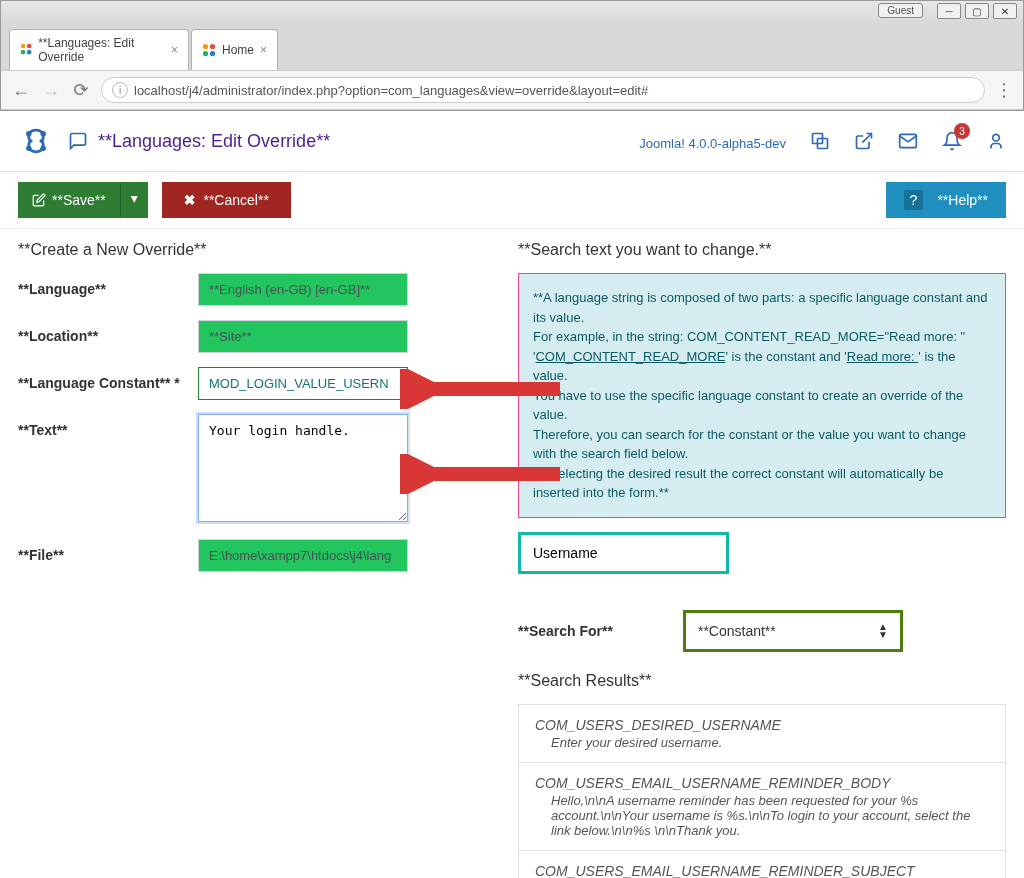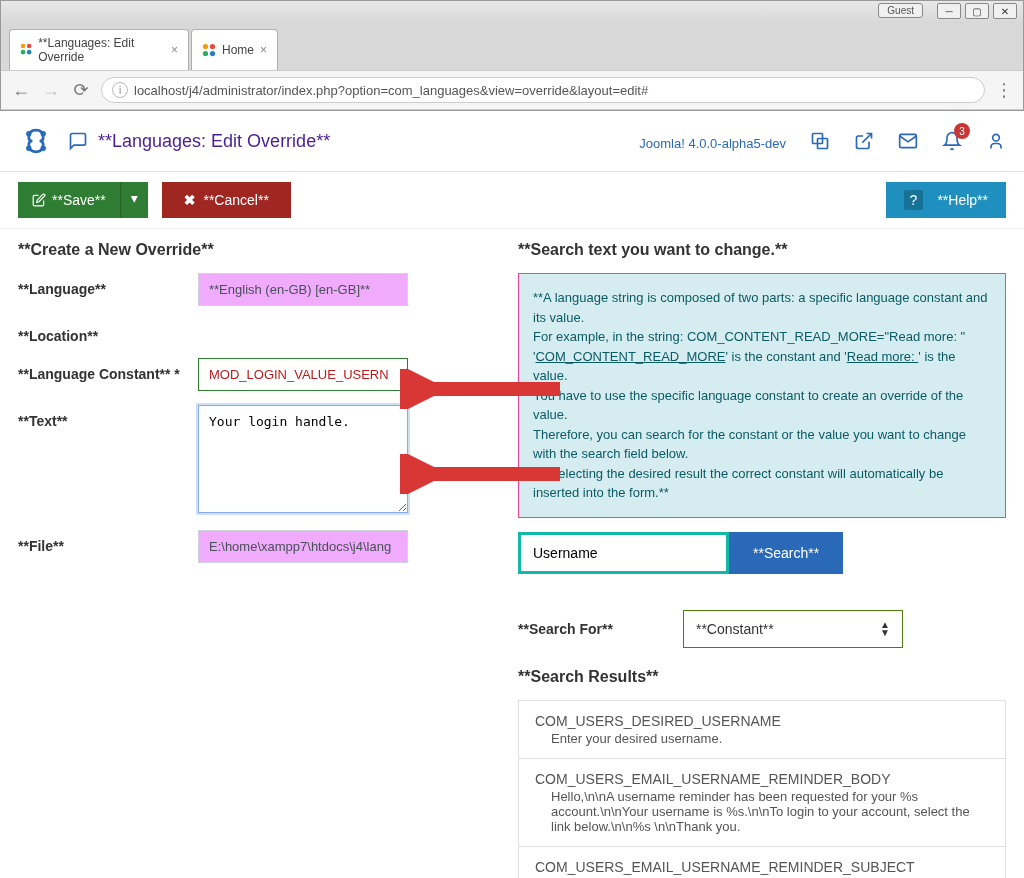--- a/index.html
+++ b/index.html
@@ -39,42 +39,42 @@
 .btn-save-split .main { padding: 8px 14px; background: #2f7d32; display:flex; align-items:center; gap:6px; border-right:1px solid #256028;}
 .btn-save-split .caret { padding: 8px 10px; background: #2f7d32; }
 .btn-cancel { background: #a02622; padding:8px 22px;}
 .btn-help { background: #1e8fbf; margin-left: auto; padding:8px 18px;}
 .btn-help .q { background: rgba(0,0,0,0.2); padding: 2px 6px; margin-right: 6px; border-radius:2px;}
 
 
 .main { display: flex; gap: 20px; padding: 12px 18px 30px 18px; }
 .col-left { flex: 0 0 480px; }
 .col-right { flex: 1; }
-.section-heading { font-size: 16px; font-weight: bold; margin-bottom: 14px; }
+.section-heading { font-size: 16px; font-weight: normal; margin-bottom: 14px; }
 
 .form-row { display: flex; margin-bottom: 14px; }
 .form-label { flex: 0 0 180px; font-size: 14px; font-weight: bold; padding-top: 8px; }
 .form-control { flex: 1; }
-.input-readonly { background: #f0abfc; border: 1px solid #ced4da; padding: 8px 10px; color: #495057; font-size: 13px; width: 210px; }
-.input-text { border: 1px solid #2f7d32; padding: 8px 10px; font-size: 13px; width: 210px; color: #b91c1c; }
+.input-readonly { background: #22c55e; border: 1px solid #ced4da; padding: 8px 10px; color: #495057; font-size: 13px; width: 210px; }
+.input-text { border: 1px solid #2f7d32; padding: 8px 10px; font-size: 13px; width: 210px; color: #0f766e; }
 .textarea { border: 1px solid #88aaee; padding: 8px 10px; font-size: 13px; width: 210px; height: 108px; resize: both; outline: 2px solid #cde0f5; }
 
 
 .info-box { background: #d5edf0; border: 1px solid #ec4899; padding: 14px; color: #0b5a64; font-size: 13px; line-height: 1.5; margin-bottom: 14px; }
 .info-box a { color: #0b5a64; text-decoration: underline; }
 
 .search-row { display: flex; margin-bottom: 18px; }
 .search-input { border: 3px solid #14b8a6; padding: 10px 12px; font-size: 14px; flex: 0 0 200px; }
 .search-btn { background: #2a69b8; color: #fff; border: none; padding: 10px 24px; font-size: 14px; }
 
 .search-for-row { display: flex; align-items: center; gap: 70px; margin-bottom: 20px; margin-top: 36px;}
-.select-box { border: 1px solid #4d7c0f; padding: 10px 12px; font-size: 14px; width: 220px; display: flex; justify-content: space-between; align-items: center; background:#fff;}
+.select-box { border: 3px solid #4d7c0f; padding: 10px 12px; font-size: 14px; width: 220px; display: flex; justify-content: space-between; align-items: center; background:#fff;}
 
 .results-list { border: 1px solid #e0e0e0; }
-.result-item { padding: 12px 16px; border-bottom: 1px solid #e0e0e0; }
+.result-item { padding: 12px 16px; border-bottom: 1px solid #e0e0e0; font-style: italic; }
 .result-item:last-child { border-bottom: none; }
 .result-const { color: #555; font-size: 14px; margin-bottom: 2px; }
 .result-val { color: #555; font-size: 13px; padding-left: 16px; }
 
 svg { display: block; }
 </style>
 </head>
 <body>
 
 <div class="browser-chrome">
@@ -205,20 +205,23 @@
     <div class="section-heading">**Create a New Override**</div>
 
     <div class="form-row">
       <div class="form-label">**Language**</div>
       <div class="form-control">
           <div class="input-readonly">**English (en-GB) [en-GB]**</div>
         </div>
     </div>
     <div class="form-row">
       <div class="form-label">**Location**</div>
+      <div class="form-control">
+          <div class="input-readonly">**Site**</div>
+        </div>
     </div>
     <div class="form-row">
       <div class="form-label">**Language Constant** *</div>
       <div class="form-control"><input class="input-text" value="MOD_LOGIN_VALUE_USERN" style=""></div>
     </div>
     <div class="form-row">
       <div class="form-label">**Text**</div>
       <div class="form-control"><textarea class="textarea" style="">Your login handle.</textarea></div>
     </div>
     <div class="form-row">
@@ -235,21 +238,20 @@
       <span>**A language string is composed of two parts: a specific language constant and its value.</span><br>
       <span>For example, in the string: COM_CONTENT_READ_MORE="Read more: "</span><br>
       '<a href="#">COM_CONTENT_READ_MORE</a><span>' is the constant and '</span><a href="#">Read more: </a><span>' is the value.</span><br>
       <span>You have to use the specific language constant to create an override of the value.</span><br>
       <span>Therefore, you can search for the constant or the value you want to change with the search field below.</span><br>
       <span>By selecting the desired result the correct constant will automatically be inserted into the form.**</span>
     </div>
 
     <div class="search-row">
       <input class="search-input" value="Username" style="">
-      <button class="search-btn">**Search**</button>
     </div>
 
     <div class="search-for-row">
       <span style="font-weight:bold;">**Search For**</span>
       <div class="select-box">
         <span>**Constant**</span>
         <span style="font-size:10px; line-height:8px;">▲<br>▼</span>
       </div>
     </div>
 

